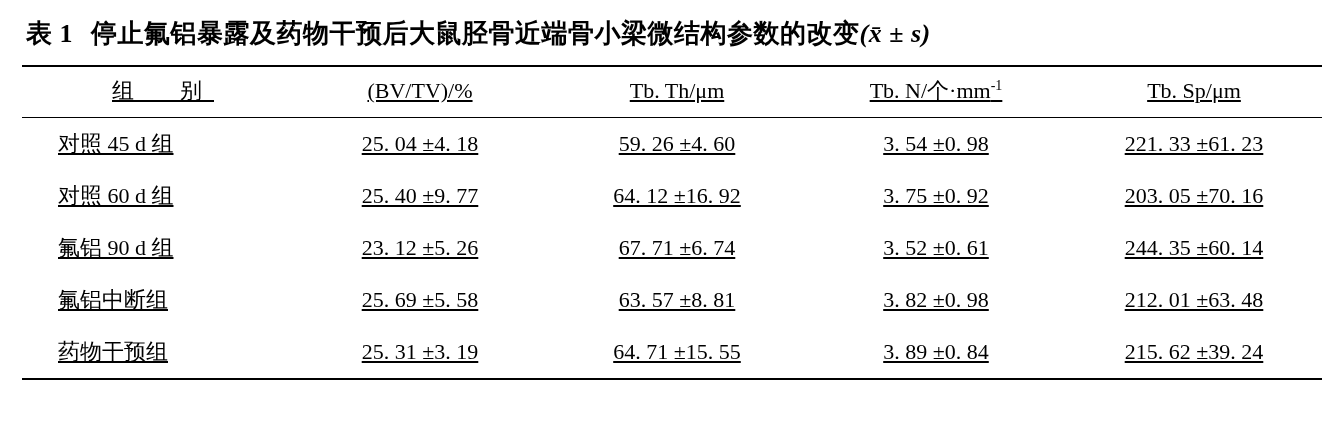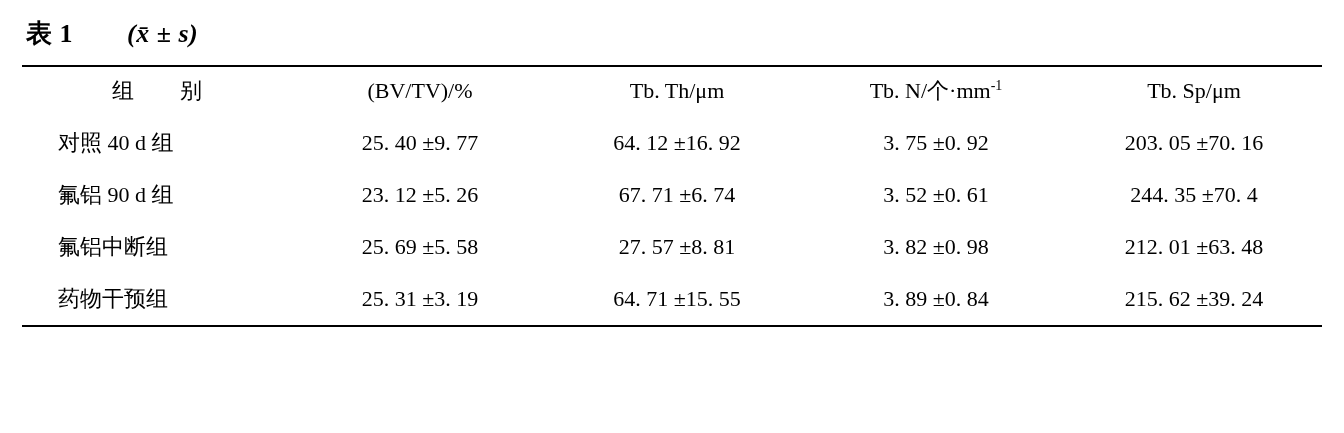--- a/index.html
+++ b/index.html
@@ -36,26 +36,26 @@
     white-space: nowrap;
   }
   .caption .cap-text {
     font-weight: bold;
     white-space: nowrap;
   }
   .caption .cap-stat {
     font-weight: bold;
     font-style: italic;
     white-space: nowrap;
-    margin-left: 36px;
   }
   table.data {
     width: 1300px;
     border-collapse: collapse;
     table-layout: fixed;
+    text-decoration: underline;
   }
   table.data thead th {
     font-weight: normal;
     font-size: 22px;
     padding: 9px 0 11px 0;
     text-align: center;
     vertical-align: middle;
   }
   .rule-top { border-top: 2.5px solid #000; }
   .rule-mid { border-top: 1.2px solid #000; }
@@ -90,20 +90,21 @@
     vertical-align: super;
   }
 </style>
 </head>
 <body>
 
 <div class="page">
 
   <div class="caption">
     <span class="cap-label">表 1</span>
+    <span class="cap-text">停止氟铝暴露及药物干预后大鼠胫骨近端骨小梁微结构参数的改变</span>
     <span class="cap-stat">(x̄ ± s)</span>
   </div>
 
   <table class="data">
     <colgroup>
       <col class="c-group">
       <col class="c-v1">
       <col class="c-v2">
       <col class="c-v3">
       <col class="c-v4">
@@ -122,37 +123,44 @@
         <th class="rule-top">
           <span>Tb. N/个·mm</span><sup class="hdr-sup">-1</sup>
         </th>
         <th class="rule-top">
           <span>Tb. Sp/μm</span>
         </th>
       </tr>
     </thead>
     <tbody>
       <tr>
-        <td class="grp">对照 40 d 组</td>
+        <td class="grp rule-mid">对照 45 d 组</td>
+        <td class="rule-mid"><span>25. 04 ±4. 18</span><span class="sup"></span></td>
+        <td class="rule-mid"><span>59. 26 ±4. 60</span><span class="sup"></span></td>
+        <td class="rule-mid"><span>3. 54 ±0. 98</span><span class="sup"></span></td>
+        <td class="rule-mid"><span>221. 33 ±61. 23</span><span class="sup"></span></td>
+      </tr>
+      <tr>
+        <td class="grp">对照 60 d 组</td>
         <td><span>25. 40 ±9. 77</span><span class="sup"></span></td>
         <td><span>64. 12 ±16. 92</span><span class="sup"></span></td>
         <td><span>3. 75 ±0. 92</span><span class="sup"></span></td>
         <td><span>203. 05 ±70. 16</span><span class="sup"></span></td>
       </tr>
       <tr>
         <td class="grp">氟铝 90 d 组</td>
         <td><span>23. 12 ±5. 26</span><span class="sup"></span></td>
         <td><span>67. 71 ±6. 74</span><span class="sup"></span></td>
         <td><span>3. 52 ±0. 61</span><span class="sup"></span></td>
-        <td><span>244. 35 ±70. 4</span><span class="sup"></span></td>
+        <td><span>244. 35 ±60. 14</span><span class="sup"></span></td>
       </tr>
       <tr>
         <td class="grp">氟铝中断组</td>
         <td><span>25. 69 ±5. 58</span><span class="sup"></span></td>
-        <td><span>27. 57 ±8. 81</span><span class="sup"></span></td>
+        <td><span>63. 57 ±8. 81</span><span class="sup"></span></td>
         <td><span>3. 82 ±0. 98</span><span class="sup"></span></td>
         <td><span>212. 01 ±63. 48</span><span class="sup"></span></td>
       </tr>
       <tr class="rule-bot">
         <td class="grp">药物干预组</td>
         <td><span>25. 31 ±3. 19</span><span class="sup"></span></td>
         <td><span>64. 71 ±15. 55</span><span class="sup"></span></td>
         <td><span>3. 89 ±0. 84</span><span class="sup"></span></td>
         <td><span>215. 62 ±39. 24</span><span class="sup"></span></td>
       </tr>

